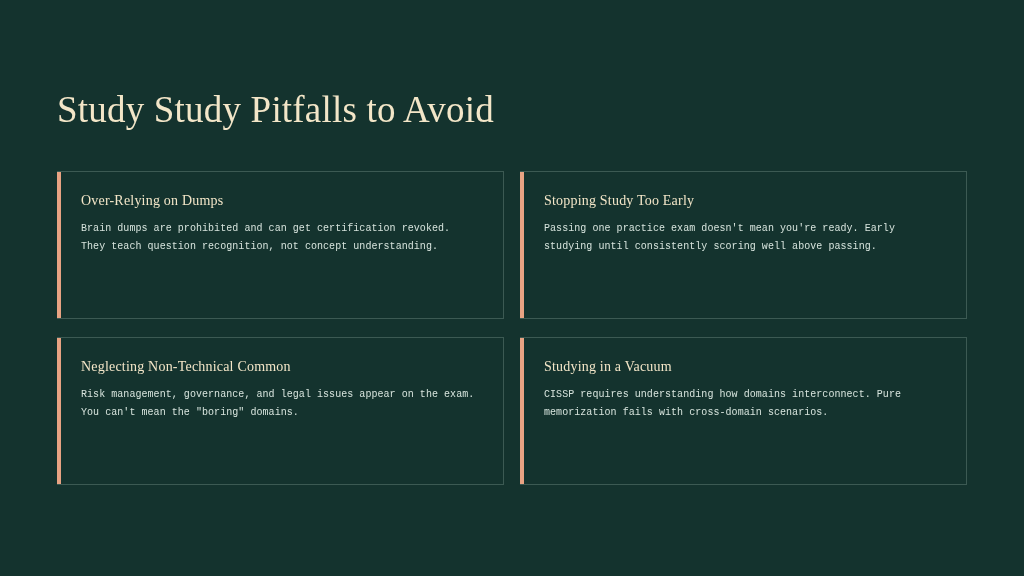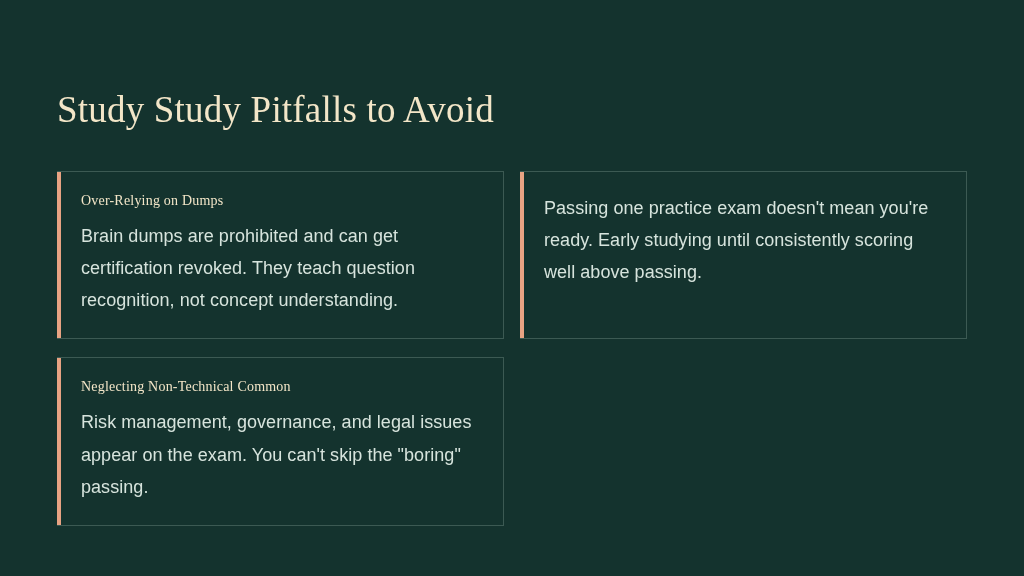--- a/index.html
+++ b/index.html
@@ -63,22 +63,22 @@
   .card-title {
     font-family: "Liberation Serif", serif;
     font-size: 14px;
     line-height: 1.3;
     color: #f3e6c8;
     margin: 0 0 10px 0;
     font-weight: normal;
     letter-spacing: 0.2px;
   }
   .card-body {
-    font-family: Liberation Sans, sans-serif;
-    font-size: 18px;
+    font-family: Liberation Mono, monospace;
+    font-size: 10px;
     line-height: 1.78;
     color: #d7e4dd;
     margin: 0;
     letter-spacing: 0.05px;
   }
 </style>
 </head>
 <body>
 
 <div class="slide">
@@ -88,24 +88,30 @@
   <div class="card-grid">
 
     <div class="card">
       <div class="card-accent"></div>
       <div class="card-title">Over-Relying on Dumps</div>
       <div class="card-body">Brain dumps are prohibited and can get certification revoked. They teach question recognition, not concept understanding.</div>
     </div>
 
     <div class="card">
       <div class="card-accent"></div>
+      <div class="card-title">Stopping Study Too Early</div>
       <div class="card-body">Passing one practice exam doesn't mean you're ready. Early studying until consistently scoring well above passing.</div>
     </div>
 
     <div class="card row2">
       <div class="card-accent"></div>
       <div class="card-title">Neglecting Non-Technical Common</div>
-      <div class="card-body">Risk management, governance, and legal issues appear on the exam. You can't skip the "boring" passing.</div>
+      <div class="card-body">Risk management, governance, and legal issues appear on the exam. You can't mean the "boring" domains.</div>
     </div>
 
+    <div class="card row2">
+      <div class="card-accent"></div>
+      <div class="card-title">Studying in a Vacuum</div>
+      <div class="card-body">CISSP requires understanding how domains interconnect. Pure memorization fails with cross-domain scenarios.</div>
+    </div>
 
   </div>
 </div>
 
 </body></html>

